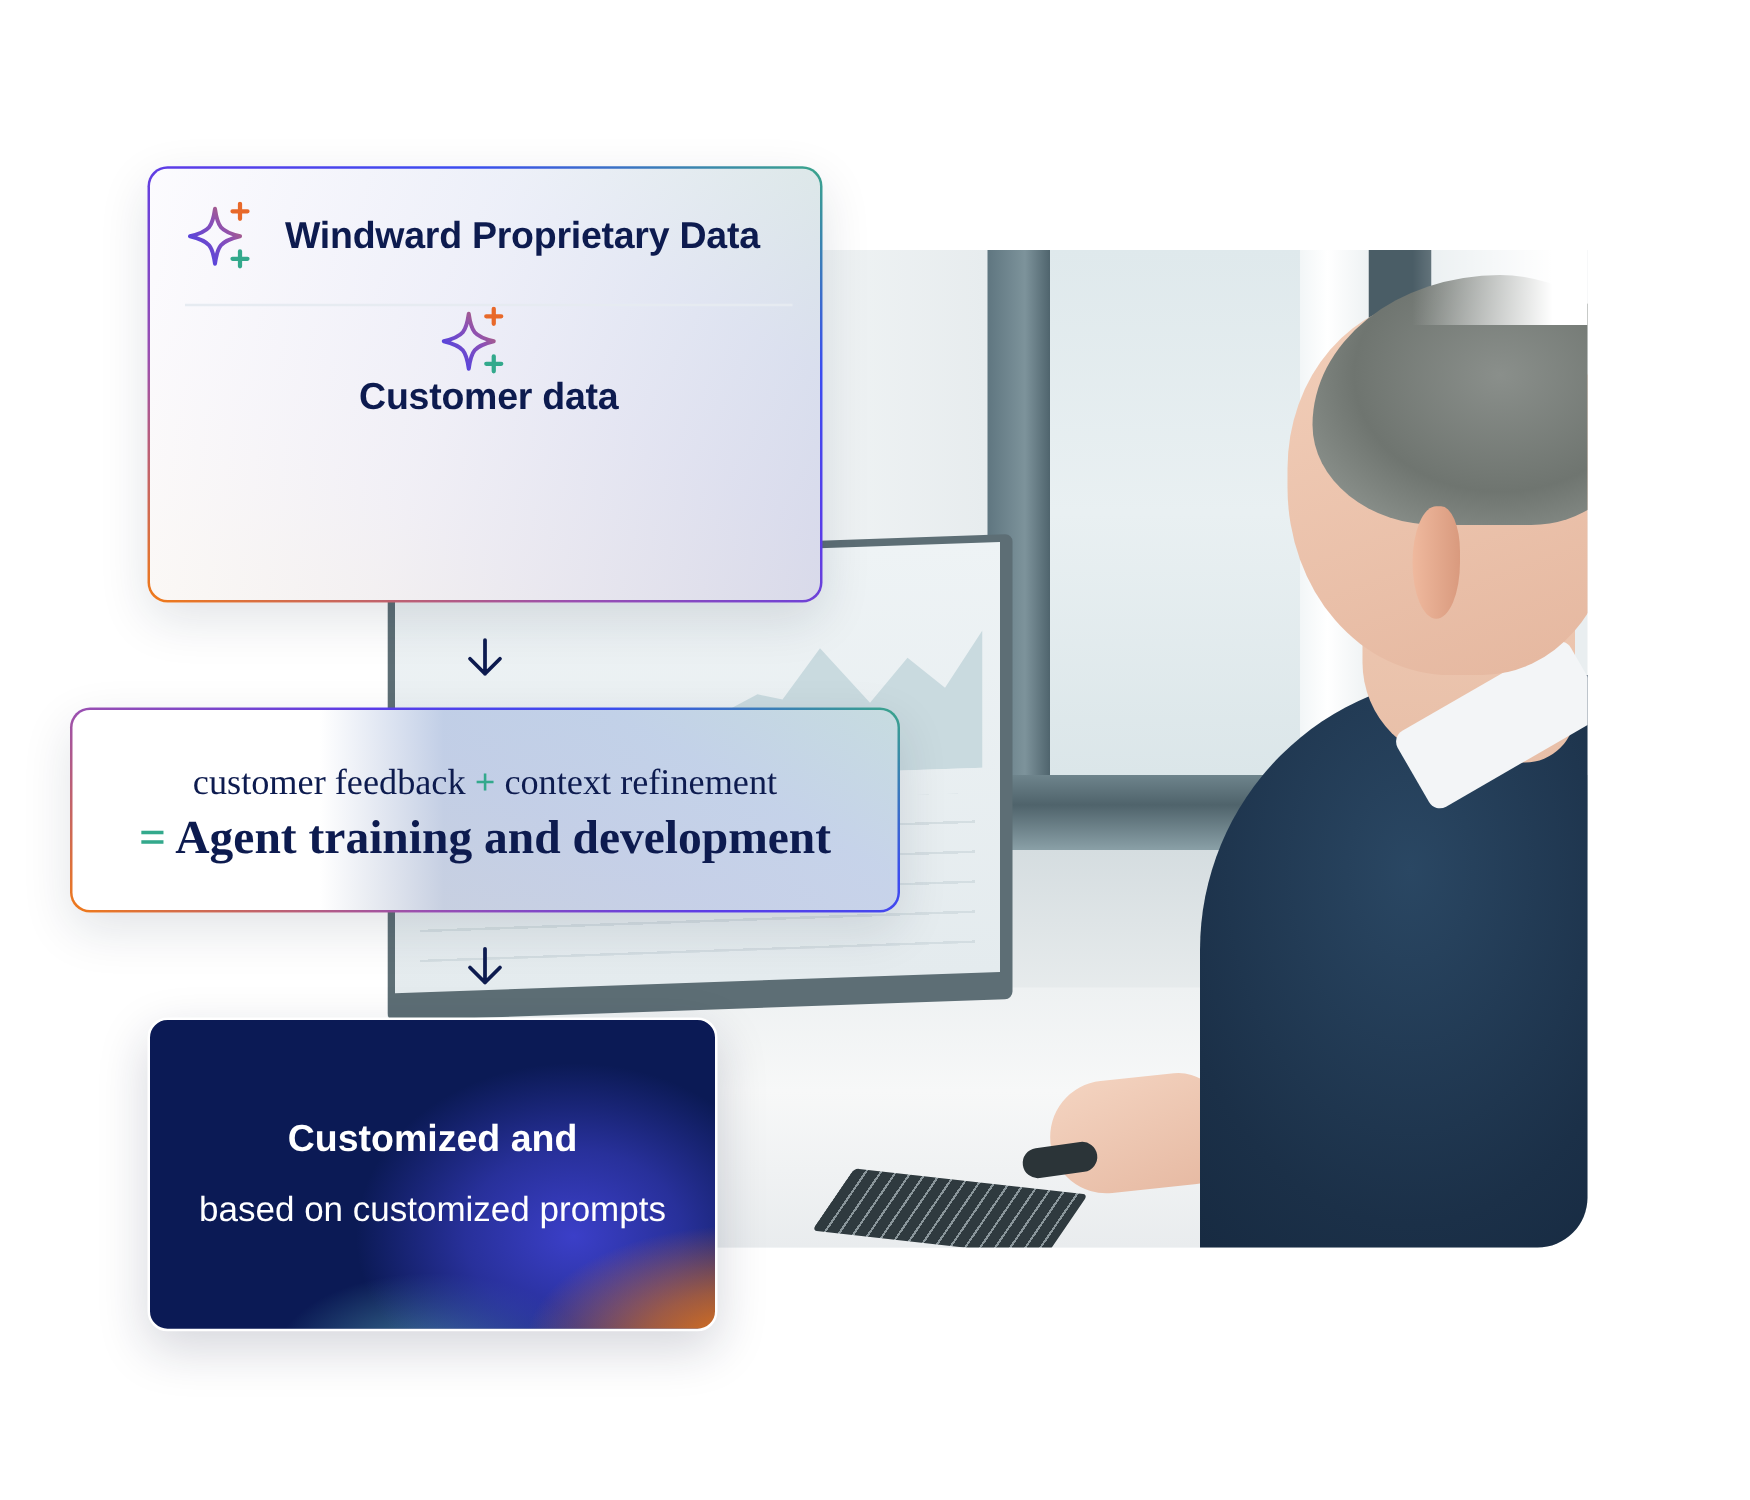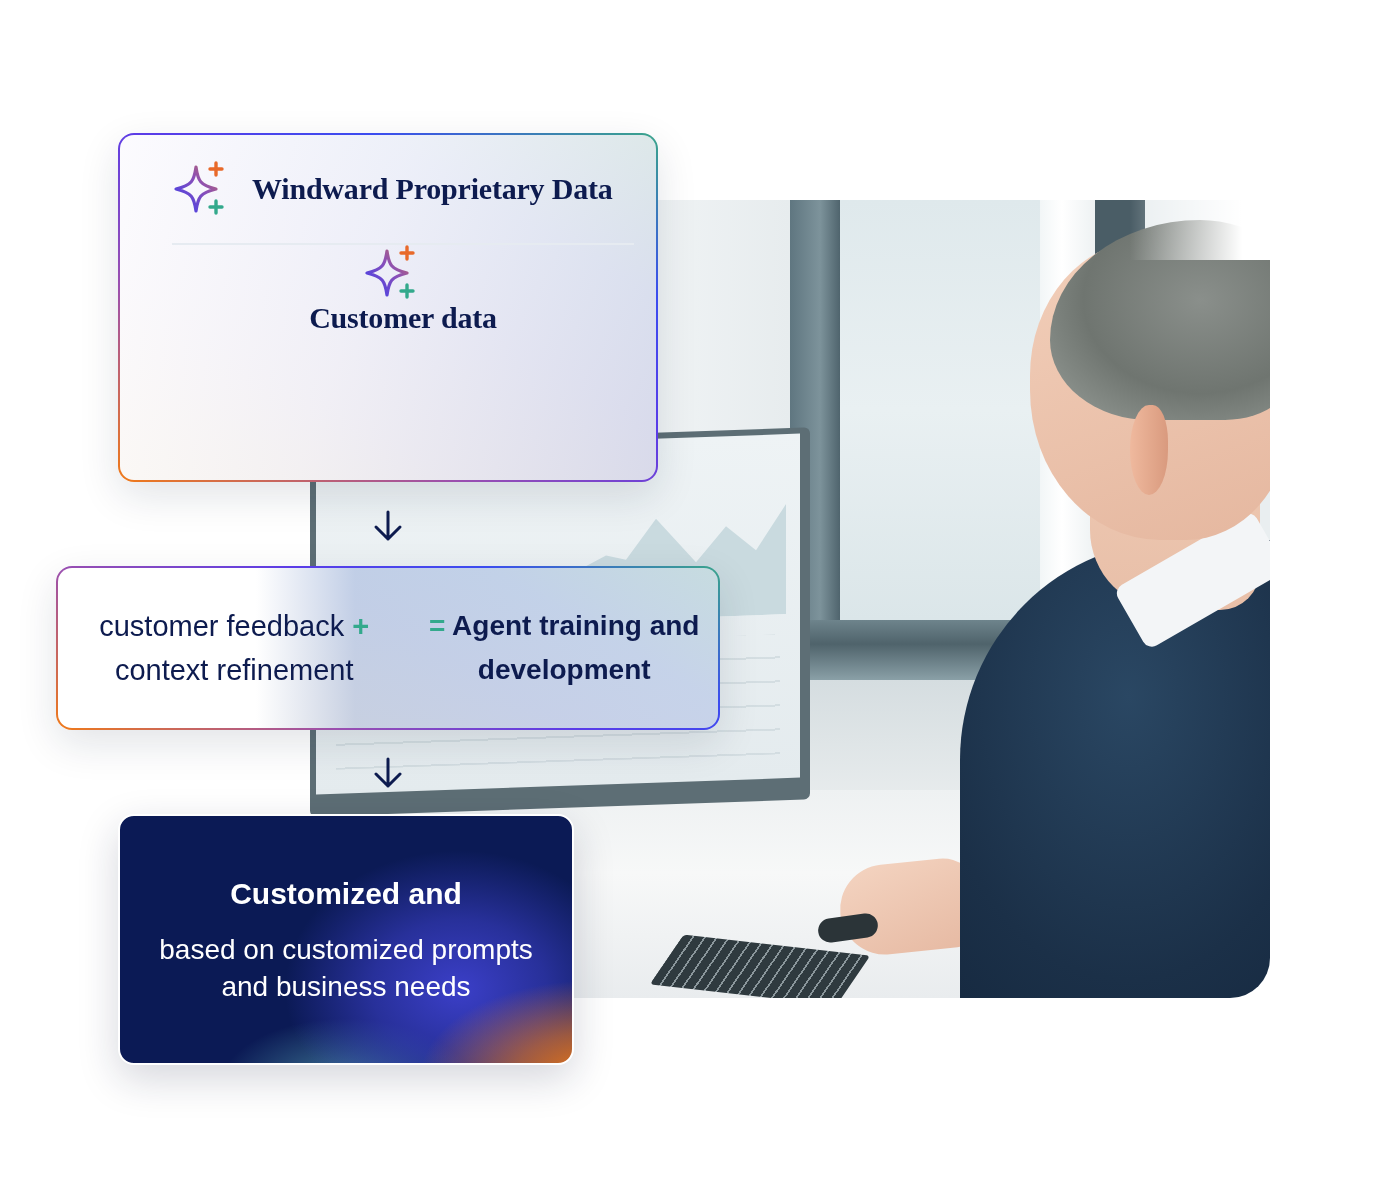--- a/index.html
+++ b/index.html
@@ -71,41 +71,40 @@
       border-radius: 16px; padding: 2px;
       background: linear-gradient(30deg, #f07a18 0%, #9a4fb0 30%, #5a3ce8 55%, #3b4cf0 75%, #3aa58a 100%);
       box-shadow: 0 14px 40px rgba(20, 30, 60, 0.12);
     }
     .card .inner {
       width: 100%; height: 100%; box-sizing: border-box; border-radius: 14px;
     }
     .card1 { left: 118px; top: 133px; width: 540px; height: 349px; }
     .card1 .inner {
       background: linear-gradient(110deg, rgba(255,255,255,0.98) 0%, rgba(246,248,249,0.95) 45%, rgba(226,231,235,0.92) 100%);
-      padding: 0 22px 0 52px;
-      font-family: Liberation Serif, serif;
+      padding: 0 22px 0 28px;
     }
     .list-item {
       display: flex; align-items: center; height: 108px; position: relative;
     }
     .list-item + .list-item { border-top: 2px solid #e6ebf1; flex-direction: column; }
     .list-item .icon { width: 56px; height: 56px; margin-right: 24px; flex: none; }
     .list-item .label { font-size: 30px; font-weight: 700; color: #0d1b4f; letter-spacing: -0.2px; }
 
     .arrow { position: absolute; width: 34px; height: 34px; }
     .arrow1 { left: 371px; top: 509px; }
     .arrow2 { left: 371px; top: 756px; }
 
     .card2 { left: 56px; top: 566px; width: 664px; height: 164px; }
     .card2 .inner {
       background: linear-gradient(90deg, #ffffff 0%, #ffffff 30%, rgba(205,222,230,0.9) 45%, rgba(214,226,233,0.9) 100%);
-      display: flex; align-items: center; justify-content: center; text-align: center;
+      display: flex; flex-direction: column; align-items: center; justify-content: center; text-align: center; font-family: Liberation Serif, serif;
     }
     .card2 .line1 { font-size: 29px; font-weight: 300; color: #0d1b4f; line-height: 44px; }
-    .card2 .line2 { font-size: 28px; font-weight: 700; color: #0d1b4f; line-height: 44px; }
+    .card2 .line2 { font-size: 38px; font-weight: 700; color: #0d1b4f; line-height: 44px; }
     .accent-green { color: #33a98c; font-weight: 700; }
 
     .card3 {
       position: absolute; left: 118px; top: 814px; width: 456px; height: 251px;
       box-sizing: border-box; border: 2px solid #ffffff; border-radius: 16px;
       background:
         radial-gradient(ellipse 70% 70% at 105% 105%, #f07a18 0%, rgba(240,122,24,0.6) 25%, rgba(240,122,24,0) 55%),
         radial-gradient(ellipse 55% 80% at 75% 70%, #3b3fc8 0%, rgba(59,63,200,0.6) 35%, rgba(59,63,200,0) 70%),
         radial-gradient(ellipse 40% 40% at 50% 110%, rgba(80,150,170,0.8) 0%, rgba(80,150,170,0) 70%),
         #0b1a55;
@@ -197,15 +196,14 @@
 <svg class="arrow arrow2" viewBox="0 0 34 34">
   <path d="M17 3 V30 M5 18 L17 30 L29 18" fill="none" stroke="#0d1b4f" stroke-width="3" stroke-linecap="round" stroke-linejoin="round"></path>
 </svg>
 
 <div class="card3">
   <div class="title">
     <div>Customized and</div>
   </div>
   <div class="subtitle">
     <div>based on customized prompts</div>
-    <div>and business needs</div>
   </div>
 </div>
 
 </body></html>

